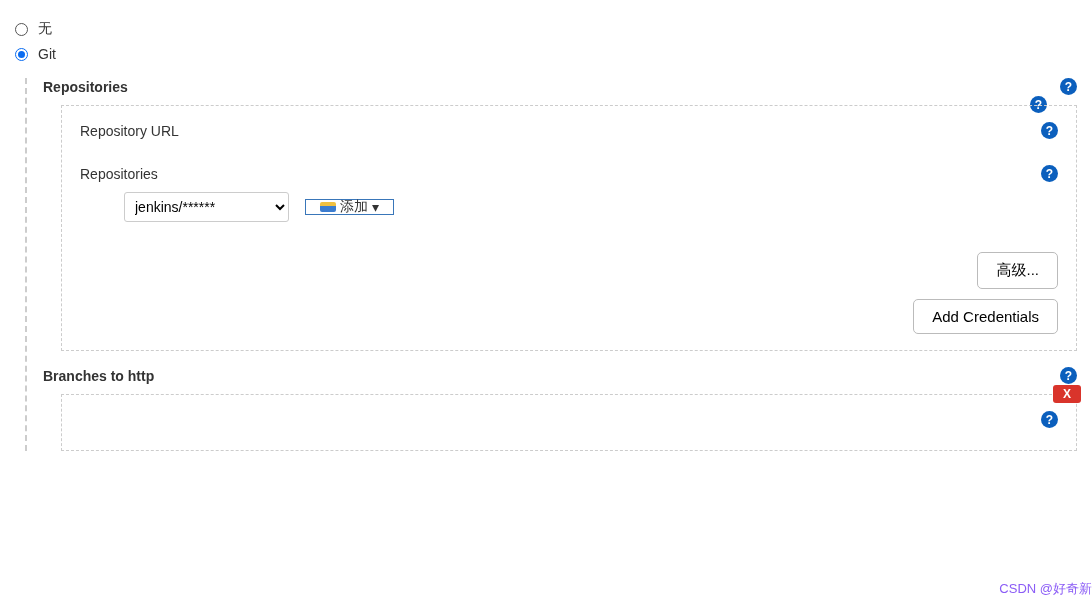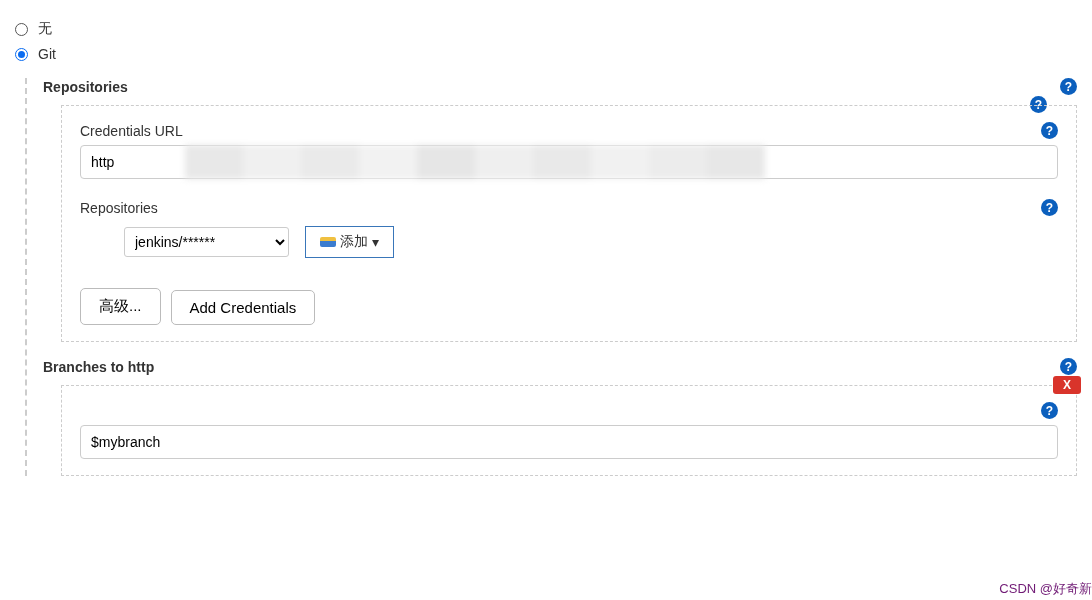--- a/index.html
+++ b/index.html
@@ -112,37 +112,37 @@
   border: 1px solid #ccc;
   border-radius: 3px;
   padding: 0 6px;
   background: #fff;
   font-size: 14px;
 }
 .add-btn {
   display: inline-flex;
   align-items: center;
   gap: 4px;
-  height: 32px;
+  height: 16px;
   padding: 0 14px;
   border: 1px solid #3976b9;
   border-radius: 0;
   background: #fff;
   color: #333;
   font-size: 14px;
   cursor: pointer;
 }
 .key-icon {
   width: 16px; height: 10px;
   background: linear-gradient(to bottom, #f0c040 40%, #3b7ccf 40%);
   border-radius: 2px;
 }
 .right-btns {
   display: flex;
-  flex-direction: row;
+  flex-direction: column;
   align-items: flex-end;
   gap: 10px;
   margin-top: 30px;
 }
 .jenkins-btn {
   padding: 8px 18px;
   border: 1px solid #bbb;
   border-radius: 5px;
   background: #fff;
   font-size: 15px;
@@ -166,21 +166,21 @@
 .sub-box { position: relative; }
 .top-help {
   position: absolute;
   right: 30px;
   top: 50px;
 }
 .url-wrap { position: relative; }
 .watermark {
   position: absolute;
   right: 0; bottom: 2px;
-  color: #701a75;
+  color: #8b5cf6;
   font-size: 13px;
   pointer-events: none;
 }
 </style>
 </head>
 <body>
 
 <div class="scm-option">
   <span class="radio"></span>
   <span>无</span>
@@ -195,37 +195,22 @@
 <div class="git-body">
 
   <div class="section">
     <div class="section-title-row">
       <span class="section-title">Repositories</span>
       <span class="help-icon">?</span>
     </div>
 
     <div class="sub-box">
       <div class="field-label-row">
-        <span class="field-label">Credentials URL</span>
+        <span class="field-label">Repository URL</span>
         <span class="help-icon">?</span>
-      </div>
-      <div class="url-wrap">
-        <input class="text-input" value="http" style="">
-        <div class="blurred">
-          <span style="background:#e8e8e8"></span>
-            <span style="background:#f0f0f0"></span>
-            <span style="background:#eaeaea"></span>
-            <span style="background:#f2f2f2"></span>
-            <span style="background:#e6e6e6"></span>
-            <span style="background:#efefef"></span>
-            <span style="background:#e9e9e9"></span>
-            <span style="background:#f1f1f1"></span>
-            <span style="background:#ececec"></span>
-            <span style="background:#e7e7e7"></span>
-        </div>
       </div>
 
       <div style="height:20px"></div>
       <div class="field-label-row">
         <span class="field-label">Repositories</span>
         <span class="help-icon">?</span>
       </div>
       <div class="cred-row">
         <select>
           <option>jenkins/******</option>
@@ -248,19 +233,18 @@
     <div class="section-title-row">
       <span class="section-title">Branches to http</span>
       <span class="help-icon">?</span>
     </div>
 
     <div class="sub-box">
       <span class="delete-x">X</span>
       <div class="field-label-row">
         <span class="help-icon">?</span>
       </div>
-      <input class="text-input" value="$mybranch" style="">
     </div>
   </div>
 
 </div>
 
 <div class="watermark">CSDN @好奇新</div>
 
 </body></html>

